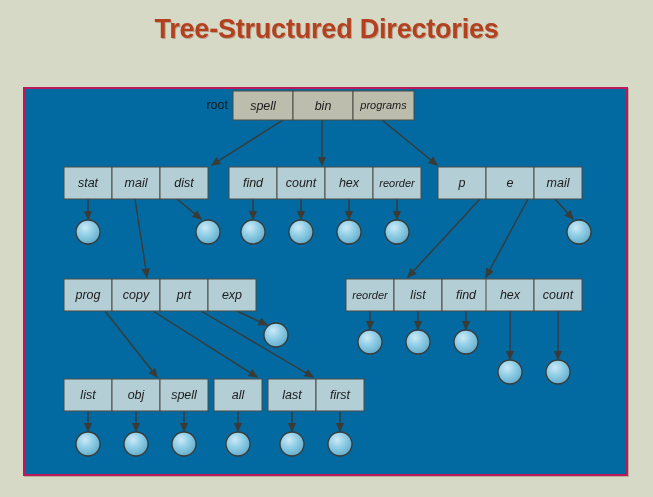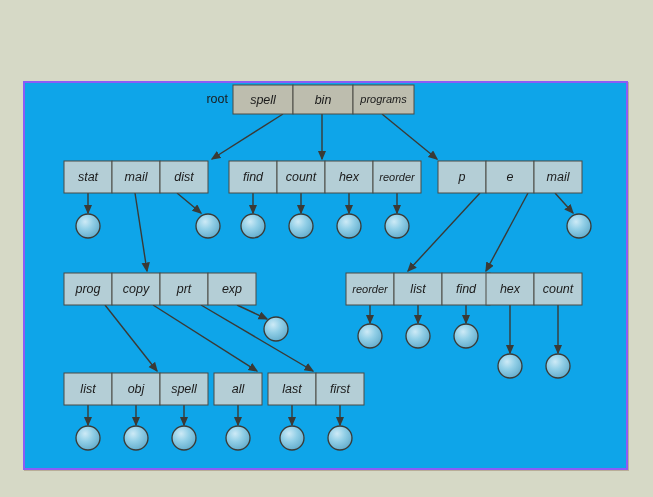--- a/index.html
+++ b/index.html
@@ -29,25 +29,25 @@
     font-size: 27px;
     font-weight: bold;
     color: #b3411f;
     letter-spacing: -0.2px;
     text-shadow: 1px 1px 0 rgba(120,60,35,0.35);
     font-family: "Liberation Sans", sans-serif;
   }
   #figure-frame {
     position: absolute;
     left: 23px;
-    top: 81px;
+    top: 87px;
     width: 605px;
     height: 389px;
-    background: #0ea5e9;
-    border: 2px solid #8b5cf6;
+    background: #0369a1;
+    border: 2px solid #be185d;
     box-shadow: 1px 1px 0 rgba(150,120,95,0.45);
     box-sizing: border-box;
   }
   #figure-svg {
     position: absolute;
     left: 0;
     top: 0;
   }
   .node-label {
     font-family: "Liberation Sans", sans-serif;
@@ -86,20 +86,21 @@
   .file-circle {
     stroke: #3a3a36;
     stroke-width: 1.3;
   }
 </style>
 </head>
 <body>
 
 <div id="slide">
 
+  <div id="slide-title">Tree-Structured Directories</div>
 
   <div id="figure-frame">
 
     <svg id="figure-svg" width="601" height="385" viewBox="0 0 601 385">
 
       <defs>
         <radialGradient id="sphereGrad" cx="38%" cy="32%" r="75%">
           <stop offset="0%" stop-color="#cdeaf6"></stop>
           <stop offset="45%" stop-color="#90cee6"></stop>
           <stop offset="100%" stop-color="#5fa9c9"></stop>

